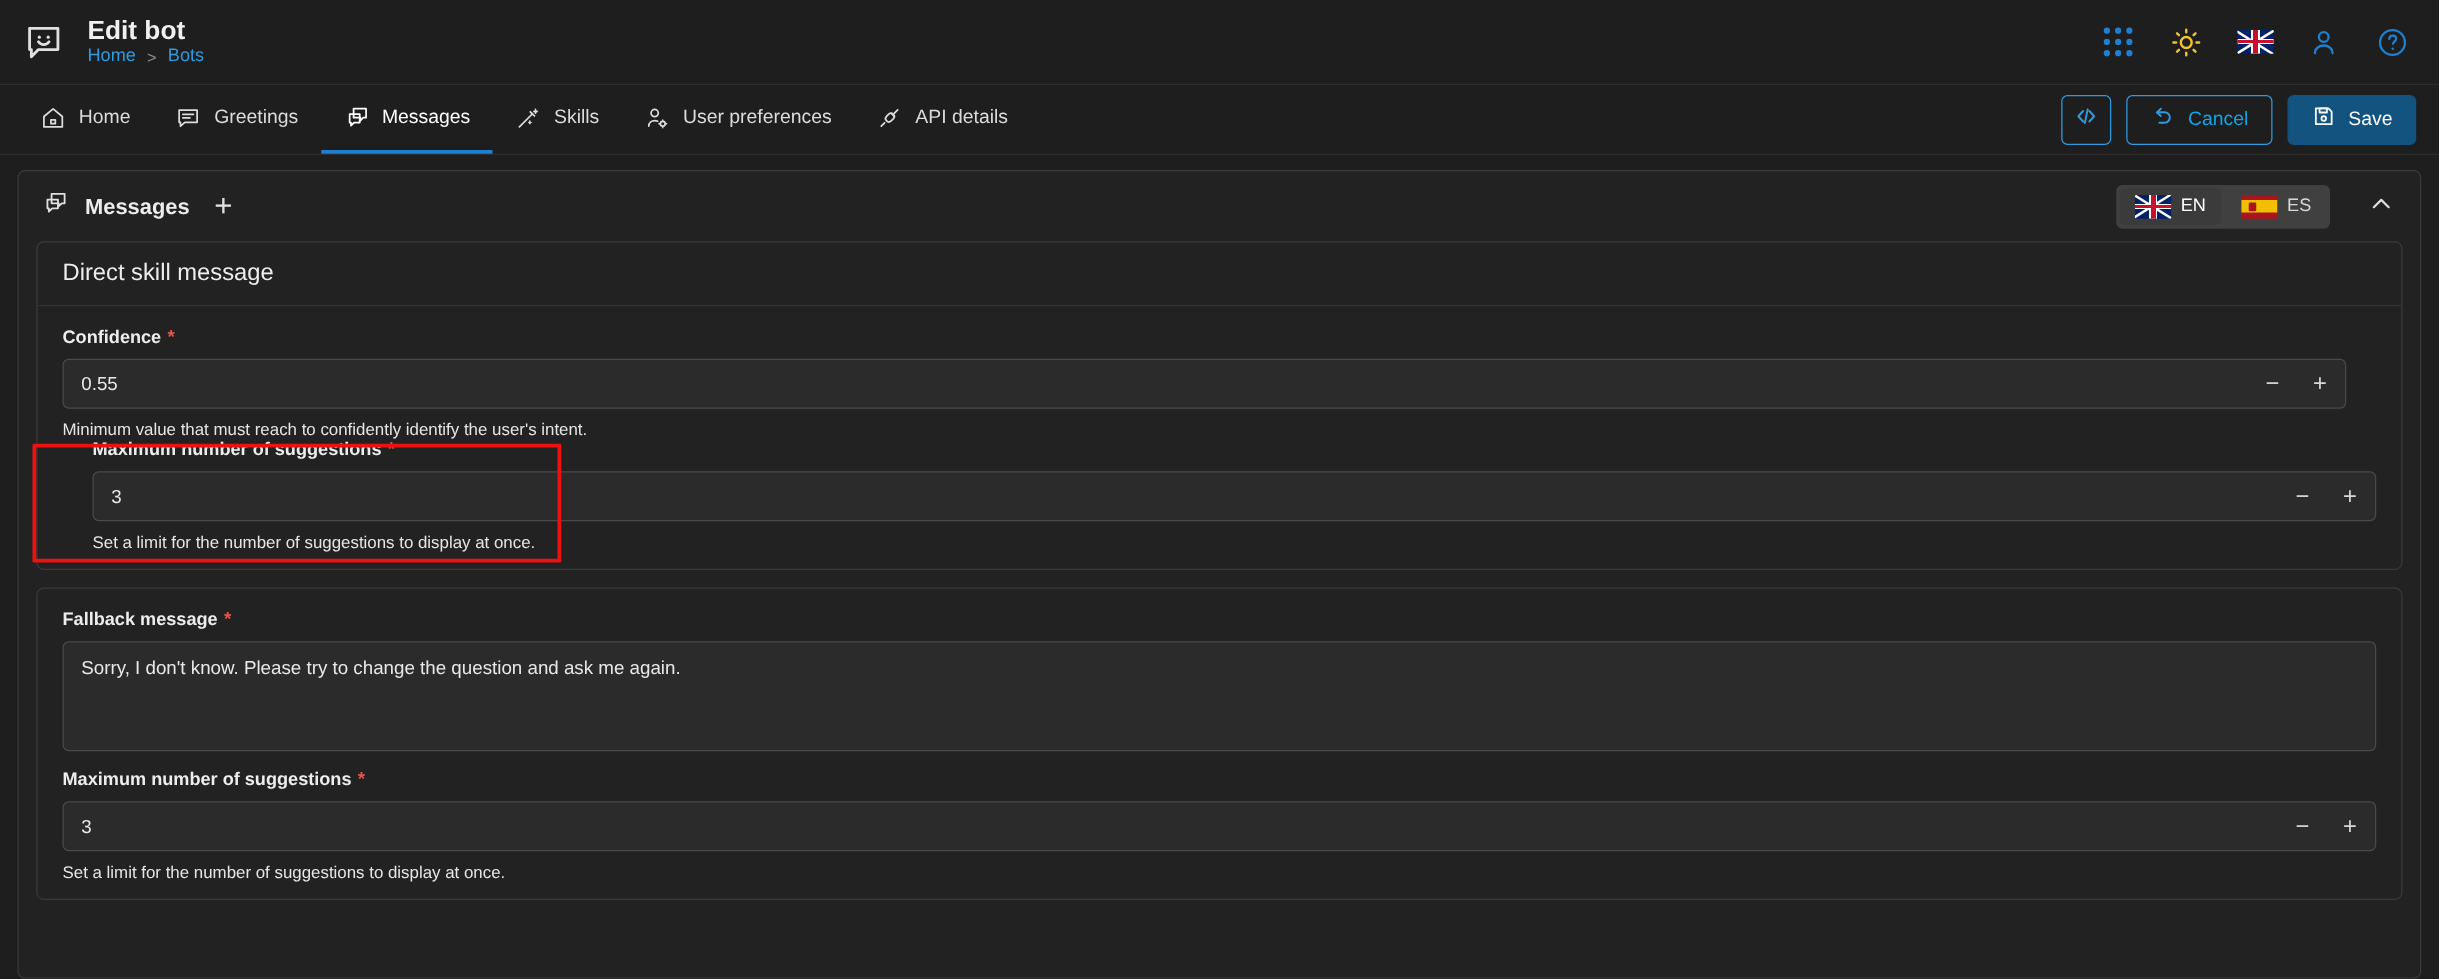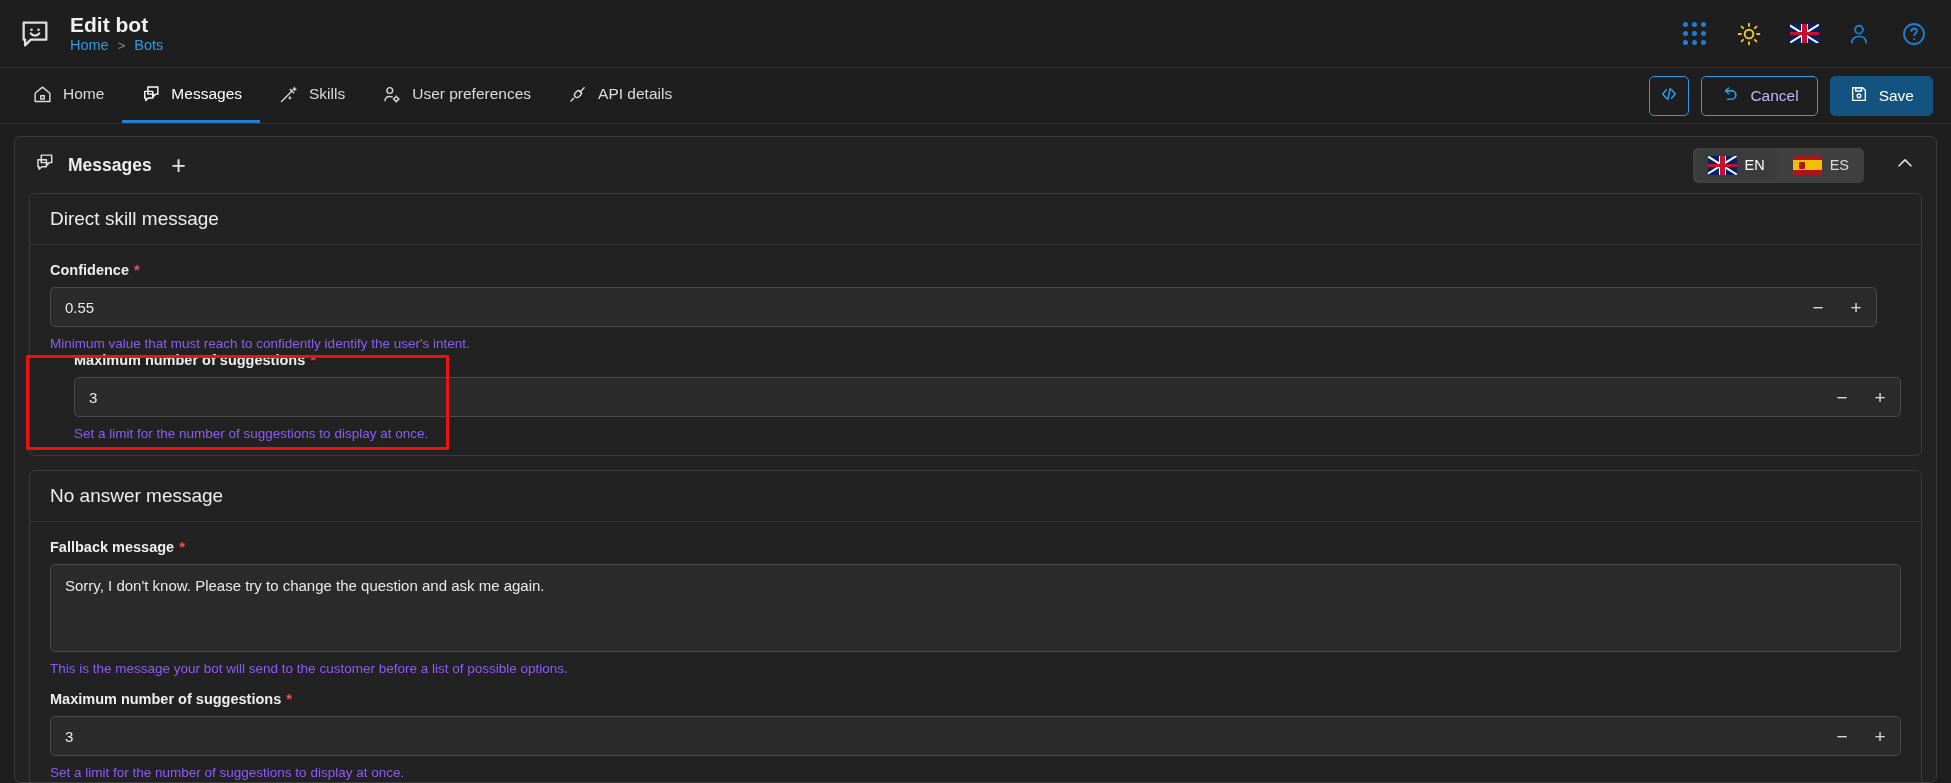--- a/index.html
+++ b/index.html
@@ -91,21 +91,21 @@
   }
   .nav-tab.active { border-bottom-color: #1f7fd0; color: #ffffff; }
   .nav-tab svg { display: block; }
   .nav-spacer { flex: 1 1 auto; }
   .nav-actions { display: flex; align-items: center; gap: 12px; }
   .btn {
     height: 40px; display: inline-flex; align-items: center; gap: 10px;
     border-radius: 5px; font-size: 15.5px; cursor: pointer; padding: 0 18px;
     border: 1px solid transparent; background: transparent;
   }
-  .btn-outline { border-color: #2f9ae0; color: #c4b5fd; }
+  .btn-outline { border-color: #2f9ae0; color: #0ea5e9; }
   .btn-icon-only { width: 40px; padding: 0; justify-content: center; }
   .btn-primary { background: #12537f; color: #ffffff; border-color: #12537f; }
 
   
   .content { padding: 12px 14px 0 14px; height: calc(783px - 68px - 56px); }
   .panel {
     border: 1px solid #3a3a3a; border-radius: 6px;
     background: #222222;
     height: 100%;
     overflow: hidden;
@@ -168,21 +168,21 @@
     background: transparent; border: none; outline: none;
     color: #e8e8e8; font-size: 15px;
     font-family: "Liberation Sans", sans-serif;
   }
   .stepper { display: flex; align-items: center; gap: 6px; }
   .step-btn {
     width: 32px; height: 34px; display: flex; align-items: center; justify-content: center;
     color: #d8d8d8; cursor: pointer; background: transparent; border: none;
     font-size: 19px; line-height: 1; font-family: "Liberation Sans", sans-serif;
   }
-  .helper { font-size: 13.5px; color: #8b5cf6; margin-top: 9px; }
+  .helper { font-size: 13.5px; color: #e5e5e5; margin-top: 9px; }
 
   .textarea-wrap {
     background: #2b2b2b; border: 1px solid #4a4a4a; border-radius: 5px;
     padding: 10px 14px; height: 88px;
   }
   .textarea-wrap textarea {
     width: 100%; height: 100%;
     background: transparent; border: none; outline: none; resize: none;
     color: #e8e8e8; font-size: 15px; line-height: 1.4;
     font-family: "Liberation Sans", sans-serif;
@@ -268,20 +268,29 @@
     <div class="nav-tab">
       <span>
         <svg width="21" height="21" viewBox="0 0 24 24" fill="none" stroke="#dcdcdc" stroke-width="1.6" stroke-linejoin="round">
           <path d="M3.6 10.5L12 3.6l8.4 6.9V20H3.6z"></path>
           <rect x="10" y="13.5" width="4" height="3.6"></rect>
         </svg>
       </span>
       <span>Home</span>
     </div>
 
+    <div class="nav-tab">
+      <span>
+        <svg width="21" height="21" viewBox="0 0 24 24" fill="none" stroke="#dcdcdc" stroke-width="1.6" stroke-linejoin="round">
+          <path d="M3.8 4.6h16.4v11.2H9l-4 3.6v-3.6H3.8z"></path>
+          <path d="M7.2 8.6h9.6M7.2 11.8h6.4" stroke-linecap="round"></path>
+        </svg>
+      </span>
+      <span>Greetings</span>
+    </div>
 
     <div class="nav-tab active">
       <span>
         <svg width="21" height="21" viewBox="0 0 24 24" fill="none" stroke="#ffffff" stroke-width="1.6" stroke-linejoin="round">
           <path d="M9 3.4h11.4v8.2h-2.6l-2.6 2.6v-2.6H9z"></path>
           <path d="M5.4 8.4h9.2v7.6h-5l-3 2.8v-2.8h-1.2z"></path>
         </svg>
       </span>
       <span>Messages</span>
     </div>
@@ -435,31 +444,29 @@
                 </div>
               </div>
               <div class="helper">Set a limit for the number of suggestions to display at once.</div>
             </div>
 
           </div>
         </div>
       </div>
 
       <div class="card">
-        <div class="card-head">No answer message</div>
         <div class="card-body">
 
           <div class="field-label">
             <span>Fallback message</span>
             <span class="req">*</span>
           </div>
           <div class="textarea-wrap">
             <textarea style="">Sorry, I don't know. Please try to change the question and ask me again.</textarea>
           </div>
-          <div class="helper">This is the message your bot will send to the customer before a list of possible options.</div>
 
           <div class="field-label" style="margin-top:14px;">
             <span>Maximum number of suggestions</span>
             <span class="req">*</span>
           </div>
           <div class="input-wrap">
             <input type="text" value="3" style="">
             <div class="stepper">
               <button class="step-btn">−</button>
               <button class="step-btn">+</button>

